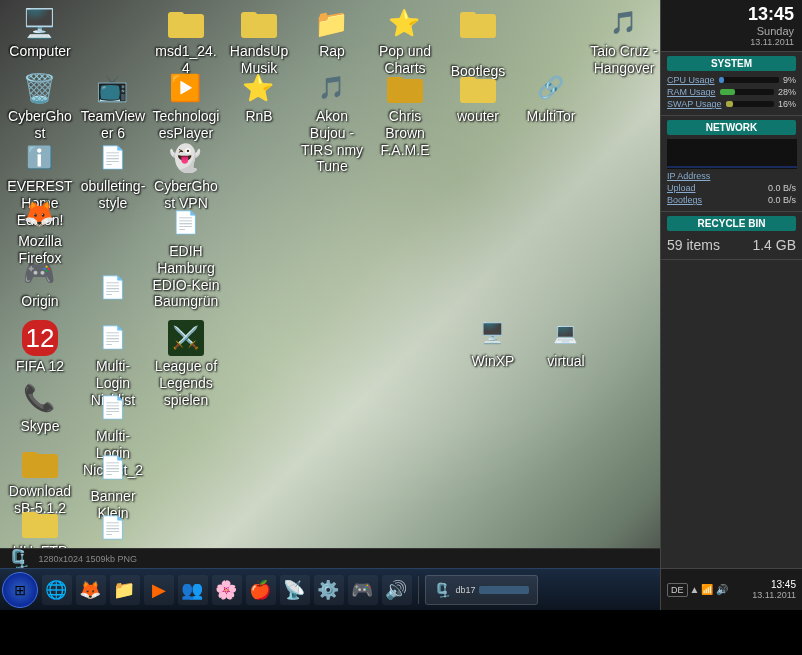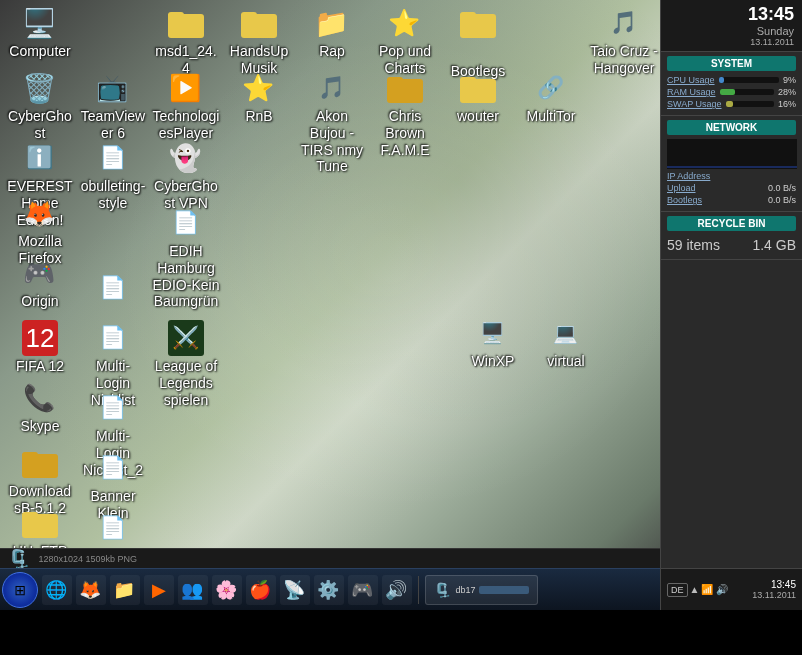--- a/index.html
+++ b/index.html
@@ -455,21 +455,21 @@
       <div class="icon-img" style="font-size:22px;">📄</div>
       <div class="icon-label"></div>
     </div>
 
     <div class="icon" style="left:5px; top:255px;">
       <div class="icon-img" style="font-size:26px; color:#ff6600;">🎮</div>
       <div class="icon-label">Origin</div>
     </div>
 
     <div class="icon" style="left:5px; top:320px;">
-      <div class="icon-img" style="font-size:26px; background:#cc2222; border-radius:4px; padding:10px; color:#fff;">12</div>
+      <div class="icon-img" style="font-size:26px; background:#cc2222; border-radius:13px; padding:10px; color:#fff;">12</div>
       <div class="icon-label">FIFA 12</div>
     </div>
     <div class="icon" style="left:78px; top:320px;">
       <div class="icon-img" style="font-size:22px;">📄</div>
       <div class="icon-label">Multi-Login Nicklist</div>
     </div>
     <div class="icon" style="left:151px; top:320px;">
       <div class="icon-img" style="font-size:22px; background:#1a3a1a; border-radius:3px; color:#8800ff;">⚔️</div>
       <div class="icon-label">League of Legends spielen</div>
     </div>

